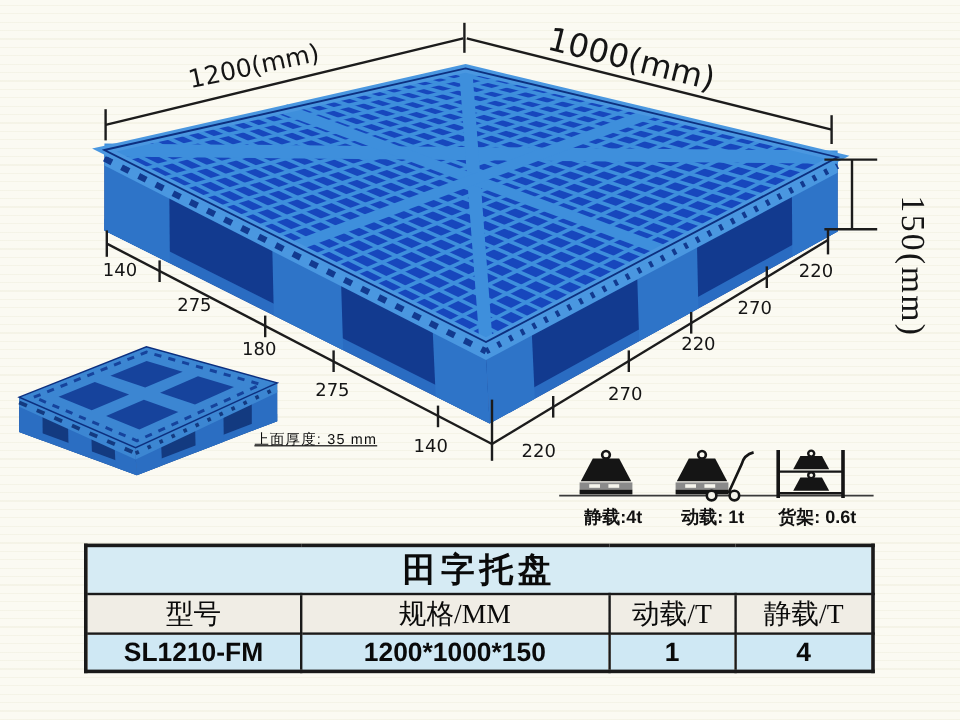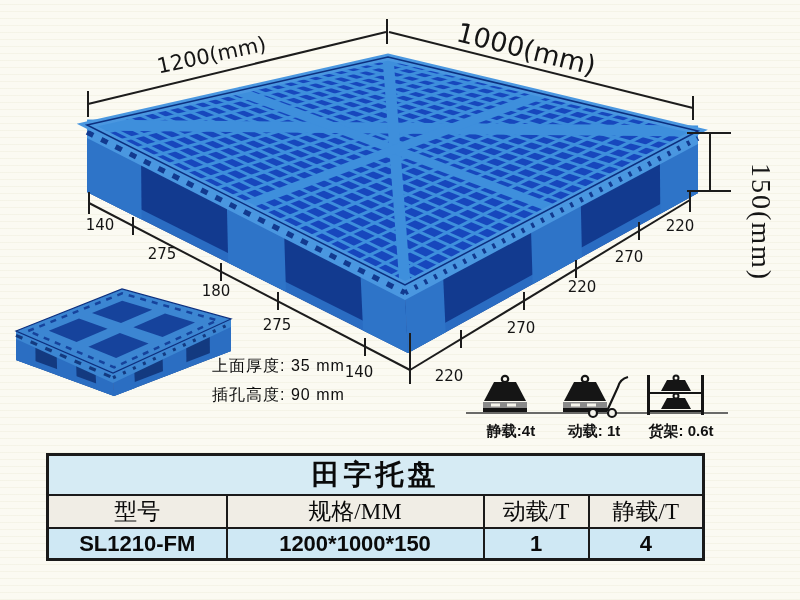--- a/index.html
+++ b/index.html
@@ -11,23 +11,23 @@
   }
   #scene{position:absolute;left:0;top:0;}
   
   .dim-num{font:15px "DejaVu Sans",sans-serif;fill:#151515;text-anchor:middle;}
   .dim-main{font:21px "DejaVu Sans",sans-serif;fill:#151515;text-anchor:middle;}
   .dim-big{font:27px "DejaVu Sans",sans-serif;fill:#151515;text-anchor:middle;}
   .dim-height{font:28px "Liberation Serif",serif;fill:#151515;text-anchor:middle;letter-spacing:2px;}
   .icon-label{font:600 15px "Liberation Sans",sans-serif;fill:#111;text-anchor:middle;}
   .dimline{stroke:#1c1c1c;stroke-width:2;fill:none;}
   
-  .notes{position:absolute;left:212px;top:352px;font-size:16px;color:#0d0d0d;line-height:28.5px;letter-spacing:1px;white-space:nowrap;}
+  .notes{position:absolute;left:212px;top:352px;font-size:12px;color:#0d0d0d;line-height:28.5px;letter-spacing:1px;white-space:nowrap;text-decoration:underline;}
   
-  #spec-table{position:absolute;left:46px;top:453px;width:656px;border-collapse:collapse;border:3px solid var(--table-border,#1a1a1a);table-layout:fixed;text-align:center;color:#0a0a0a;}
+  #spec-table{position:absolute;left:70px;top:453px;width:656px;border-collapse:collapse;border:3px solid var(--table-border,#1a1a1a);table-layout:fixed;text-align:center;color:#0a0a0a;}
   #spec-table td,#spec-table th{border:2px solid var(--table-border,#1a1a1a);padding:0;overflow:hidden;font-weight:bold;}
   #spec-table .t-title{height:38px;background:var(--title-bg,#d6ebf4);font-family:"Liberation Serif",serif;font-weight:bold;font-size:28px;letter-spacing:4px;}
   #spec-table .t-head{height:30px;background:var(--header-bg,#f0ede5);font-family:"Liberation Serif",serif;font-weight:normal;font-size:23px;margin-top:22px;}
   #spec-table .t-cell{height:29px;background:var(--data-bg,#cfe8f4);font-size:22px;font-family:"Liberation Sans",sans-serif;}
 </style>
 </head>
 <body>
 
 <div id="canvas">
 
@@ -200,21 +200,20 @@
       </g>
 
       <text class="icon-label" x="511" y="436">静载:4t</text>
       <text class="icon-label" x="594" y="436">动载: 1t</text>
       <text class="icon-label" x="681" y="436">货架: 0.6t</text>
     </g>
   </svg>
 
   <div class="notes">
     <div>上面厚度: 35 mm</div>
-    <div>插孔高度: 90 mm</div>
   </div>
 
   <table id="spec-table">
     <colgroup>
         <col style="width:179px">
         <col style="width:257px">
         <col style="width:105px">
         <col style="width:115px">
       </colgroup>
     <tbody>

